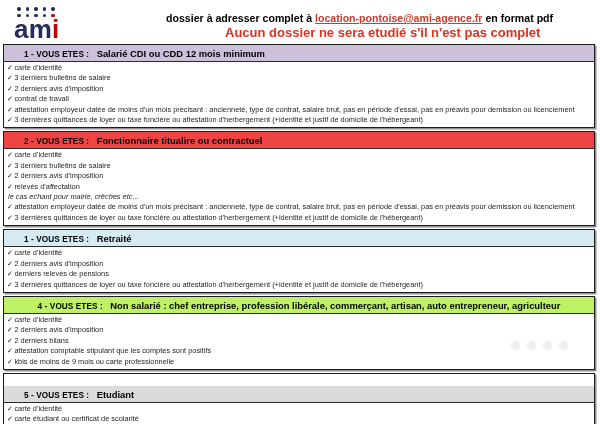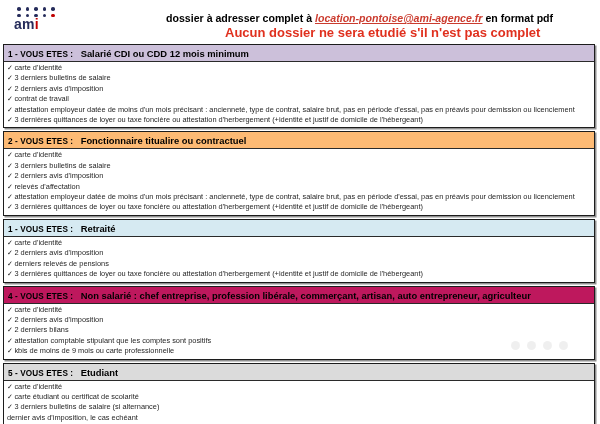--- a/index.html
+++ b/index.html
@@ -8,39 +8,39 @@
     background:#ffffff;color:#1f1f1f;
     font-family:"Liberation Sans", sans-serif;
     -webkit-font-smoothing:antialiased;
   }
 
   
   .logo{position:absolute;left:14px;top:7px;width:60px}
   .dots{display:grid;grid-template-columns:repeat(5,auto);gap:3px 4.8px;margin-left:3px;width:38px}
   .dot{width:3.6px;height:3.6px;border-radius:50%;background:var(--navy)}
   .dot.red{background:var(--brand-red)}
-  .logo-text{font-size:14px;font-weight:bold;color:var(--navy);line-height:.78;letter-spacing:.2px;margin-top:2px}
+  .logo-text{font-size:26px;font-weight:bold;color:var(--navy);line-height:.78;letter-spacing:.2px;margin-top:2px}
   .logo-text .red{color:var(--brand-red)}
 
   
   .title-block{position:absolute;left:166px;top:10px;width:430px}
   .doc-title{font-size:10.6px;font-weight:bold;color:#000;white-space:nowrap}
   .doc-subtitle{font-size:10.6px;font-weight:bold;color:#000;margin-top:2px;white-space:nowrap}
-  .email{font-style:italic;text-decoration:underline;color:var(--email-red);cursor:pointer}
+  .email{text-decoration:underline;color:var(--email-red);cursor:pointer}
   .warning{font-size:13px;font-weight:bold;color:var(--warning-red);margin-top:1px;margin-left:59px;white-space:nowrap}
 
   
   .sections{position:absolute;left:3px;right:5px;top:44px}
   .box{
     border:1.5px solid var(--border);
     box-shadow:1.5px 1.5px 0 rgba(70,70,70,.6);
     margin-bottom:3px;background:#fff;
   }
   .box-header{
-    padding:1px 4px;font-weight:bold;color:#000;line-height:11px;
+    padding:1px 20px;font-weight:bold;color:#000;line-height:11px;
     white-space:nowrap;overflow:hidden;
     border-bottom:1px solid #2a2a2a;
   }
   .sec-num{font-size:8.2px;letter-spacing:.1px}
   .sec-title{font-size:9.4px;margin-left:3px}
   .items{list-style:none;margin:0;padding:1px 2px 2px 3px}
   .item{line-height:10.4px;font-size:7.4px;white-space:nowrap;overflow:hidden;color:#1f1f1f}
   .item .check{font-size:7px;margin-right:1.5px;color:#161616}
   .item.italic{font-style:italic;padding-left:1px}
 
@@ -82,63 +82,64 @@
         <li class="item"><span class="check">✓</span><span>carte d'identité</span></li>
         <li class="item"><span class="check">✓</span><span>3 derniers bulletins de salaire</span></li>
         <li class="item"><span class="check">✓</span><span>2 derniers avis d'imposition</span></li>
         <li class="item"><span class="check">✓</span><span>contrat de travail</span></li>
         <li class="item"><span class="check">✓</span><span>attestation employeur datée de moins d'un mois  précisant : ancienneté, type de contrat, salaire brut, pas en période d'essai, pas en préavis pour demission ou licenciement</span></li>
         <li class="item"><span class="check">✓</span><span>3 dernières quittances de loyer ou taxe foncière ou attestation d'herbergement (+identité et justif de domicile de l'hébergeant)</span></li>
       </ul>
   </section>
 
   <section class="box">
-    <div class="box-header" style="background: #fdba74;">
+    <div class="box-header" style="background: #ef4444;">
       <span class="sec-num">2 - VOUS ETES :</span>
       <span class="sec-title">Fonctionnaire titualire ou contractuel</span>
     </div>
     <ul class="items">
         <li class="item"><span class="check">✓</span><span>carte d'identité</span></li>
         <li class="item"><span class="check">✓</span><span>3 derniers bulletins de salaire</span></li>
         <li class="item"><span class="check">✓</span><span>2 derniers avis d'imposition</span></li>
         <li class="item"><span class="check">✓</span><span>relevés d'affectation</span></li>
+        <li class="item italic"><span>le cas echant pour mairie, crêches etc...</span></li>
         <li class="item"><span class="check">✓</span><span>attestation employeur datée de moins d'un mois  précisant : ancienneté, type de contrat, salaire brut, pas en période d'essai, pas en préavis pour demission ou licenciement</span></li>
         <li class="item"><span class="check">✓</span><span>3 dernières quittances de loyer ou taxe foncière ou attestation d'herbergement (+identité et justif de domicile de l'hébergeant)</span></li>
       </ul>
   </section>
 
   <section class="box">
     <div class="box-header" style="background: rgb(214, 234, 242);">
       <span class="sec-num">1 - VOUS ETES :</span>
       <span class="sec-title">Retraité</span>
     </div>
     <ul class="items">
         <li class="item"><span class="check">✓</span><span>carte d'identité</span></li>
         <li class="item"><span class="check">✓</span><span>2 derniers avis d'imposition</span></li>
         <li class="item"><span class="check">✓</span><span>derniers relevés de pensions</span></li>
         <li class="item"><span class="check">✓</span><span>3 dernières quittances de loyer ou taxe foncière ou attestation d'herbergement (+identité et justif de domicile de l'hébergeant)</span></li>
       </ul>
   </section>
 
   <section class="box">
-    <div class="box-header" style="background: #be185d;">
+    <div class="box-header" style="background: #bef264; text-align: center;">
       <span class="sec-num">4 - VOUS ETES :</span>
       <span class="sec-title">Non salarié : chef entreprise, profession libérale, commerçant, artisan, auto entrepreneur, agriculteur</span>
     </div>
     <ul class="items">
         <li class="item"><span class="check">✓</span><span>carte d'identité</span></li>
         <li class="item"><span class="check">✓</span><span>2 derniers avis d'imposition</span></li>
         <li class="item"><span class="check">✓</span><span>2 derniers bilans</span></li>
         <li class="item"><span class="check">✓</span><span>attestation comptable stipulant que les comptes sont positifs</span></li>
         <li class="item"><span class="check">✓</span><span>kbis de moins de 9 mois ou carte professionnelle</span></li>
       </ul>
   </section>
 
   <section class="box">
-    <div class="box-header" style="background: rgb(219, 219, 219);">
+    <div class="box-header" style="background: rgb(219, 219, 219); margin-top: 12px;">
       <span class="sec-num">5 - VOUS ETES :</span>
       <span class="sec-title">Etudiant</span>
     </div>
     <ul class="items">
         <li class="item"><span class="check">✓</span><span>carte d'identité</span></li>
         <li class="item"><span class="check">✓</span><span>carte étudiant ou certificat de scolarité</span></li>
         <li class="item"><span class="check">✓</span><span>3 derniers bulletins de salaire (si alternance)</span></li>
         <li class="item"><span>dernier avis d'imposition, le cas echéant</span></li>
       </ul>
   </section>

